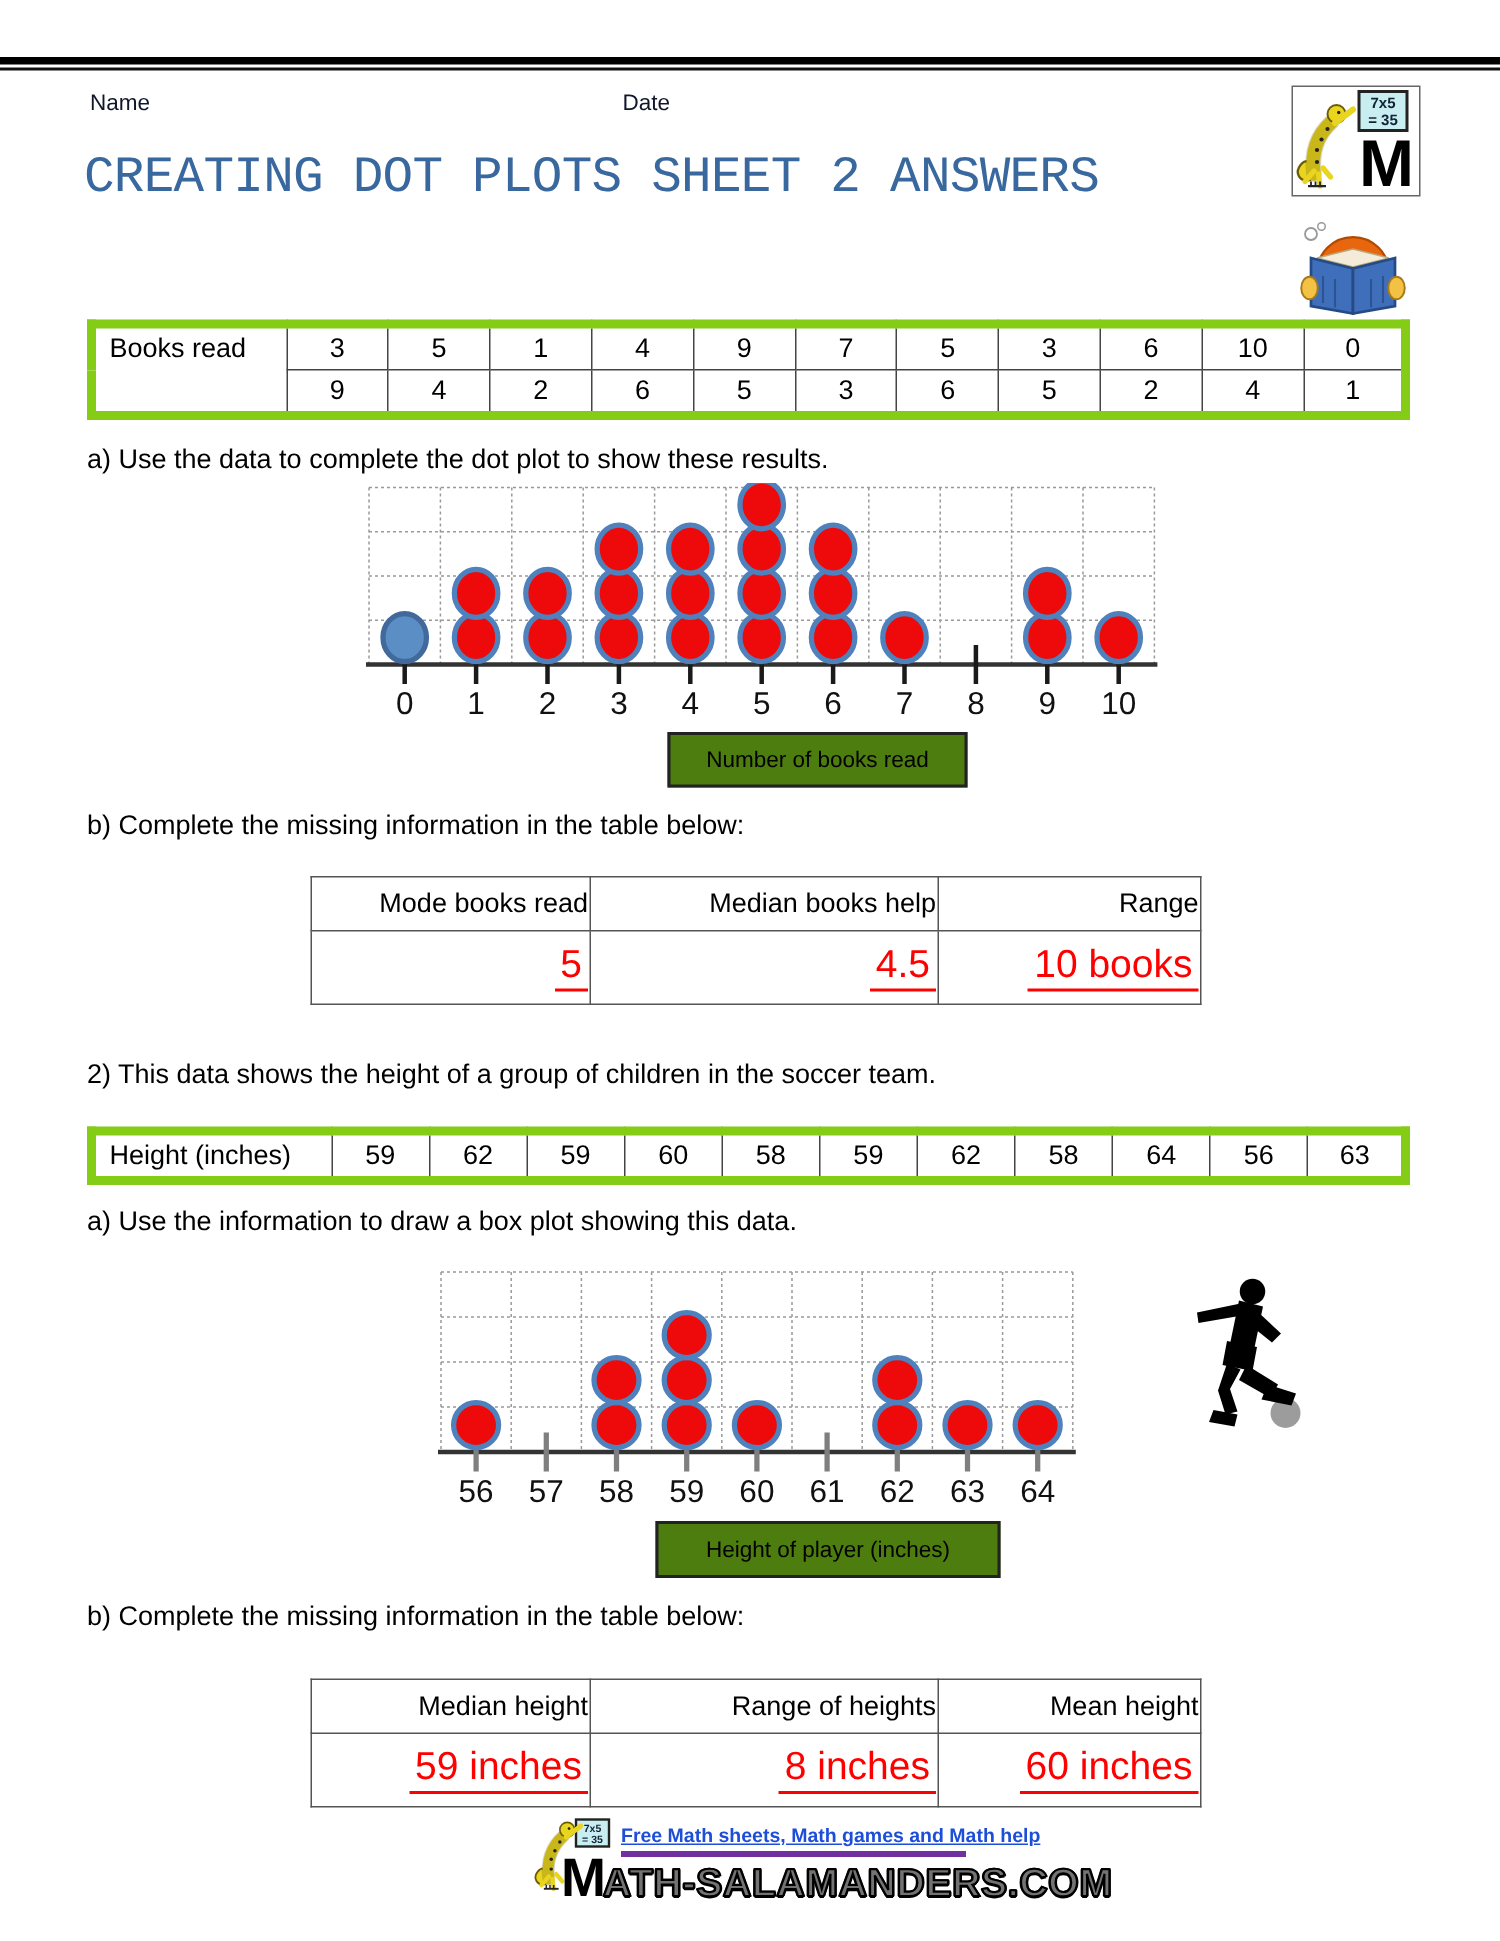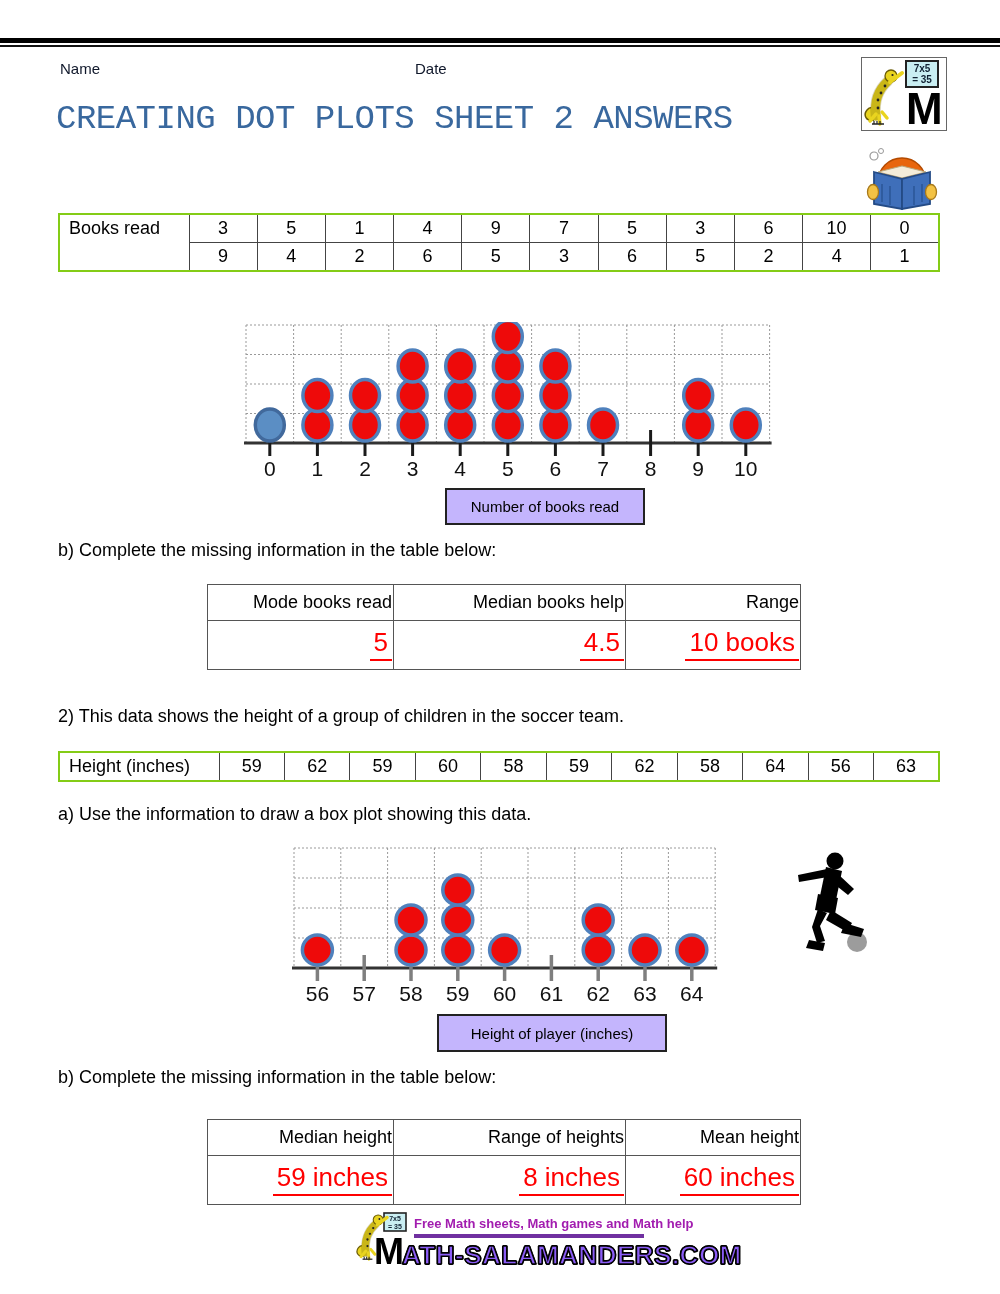--- a/index.html
+++ b/index.html
@@ -12,39 +12,39 @@
   .meta-label{font-size:15px;color:#0f172a;}
   .title{font-family:Liberation Mono, monospace;font-size:34px;font-weight:400;
          letter-spacing:-0.5px;}
   .prompt{font-size:18px;}
   
   table.data{border-collapse:collapse;table-layout:fixed;width:882px;}
   table.data td{border:1.6px solid #444;text-align:center;font-size:18px;
                 padding:1px 0;height:25px;overflow:hidden;}
   table.data td.rowhead{text-align:left;padding-left:9px;vertical-align:top;
                         line-height:25px;}
-  table.data{border:2px solid #84cc16;padding-left:36px;}
+  table.data{border:6px solid #84cc16;padding-left:36px;}
   
   table.ans-table{border-collapse:collapse;table-layout:fixed;width:593px;
                   border:1.6px solid #555;}
   table.ans-table td{border:1.6px solid #555;text-align:right;}
   table.ans-table td.hd{font-size:18px;height:33px;}
   table.ans-table td.vl{height:46px;}
   .ans{color:#ff0000;font-size:26px;display:inline-block;line-height:1.05;
        border-bottom:2.5px solid #ff0000;padding:0 4px 2px;}
   
   .axis-box{border:2px solid #222;display:flex;align-items:center;
-            justify-content:center;font-size:15px;background:#c4b5fd;}
-  
-  .tagline{font-size:13px;font-weight:700;color:#a21caf;}
+            justify-content:center;font-size:15px;background:#4d7c0f;}
+  
+  .tagline{font-size:13px;font-weight:700;color:#1d4ed8;text-decoration:underline;}
   .purple-rule{height:4px;background:#7030a0;}
   .wordmark{white-space:nowrap;}
   .wm-m{font-size:36px;font-weight:900;color:#000;line-height:0.85;
         letter-spacing:-2px;}
-  .wm-rest{font-size:26px;font-weight:700;color:#8b5cf6;letter-spacing:0.5px;
+  .wm-rest{font-size:26px;font-weight:700;color:#737373;letter-spacing:0.5px;
            -webkit-text-stroke:1.4px #000;
            text-shadow:1px 0 #000,-1px 0 #000,0 1px #000,0 -1px #000;}
   svg text{font-family:"Liberation Sans",sans-serif;}
 </style>
 </head>
 <body>
 
 <div id="page">
 
   <svg width="0" height="0" style="position:absolute">
@@ -139,20 +139,21 @@
           <td>3</td>
           <td>6</td>
           <td>5</td>
           <td>2</td>
           <td>4</td>
           <td>1</td>
         </tr>
   </tbody>
     </table>
 
+  <div class="abs prompt" style="left:58px;top:296px">a) Use the data to complete the dot plot to show these results.</div>
 
   <svg id="plot1" class="abs" style="left:243px;top:322px" width="532" height="164">
       <line x1="3" y1="3" x2="3" y2="121" stroke="#999" stroke-width="1" stroke-dasharray="2 2"></line>
       <line x1="50.6" y1="3" x2="50.6" y2="121" stroke="#999" stroke-width="1" stroke-dasharray="2 2"></line>
       <line x1="98.2" y1="3" x2="98.2" y2="121" stroke="#999" stroke-width="1" stroke-dasharray="2 2"></line>
       <line x1="145.8" y1="3" x2="145.8" y2="121" stroke="#999" stroke-width="1" stroke-dasharray="2 2"></line>
       <line x1="193.4" y1="3" x2="193.4" y2="121" stroke="#999" stroke-width="1" stroke-dasharray="2 2"></line>
       <line x1="241" y1="3" x2="241" y2="121" stroke="#999" stroke-width="1" stroke-dasharray="2 2"></line>
       <line x1="288.6" y1="3" x2="288.6" y2="121" stroke="#999" stroke-width="1" stroke-dasharray="2 2"></line>
       <line x1="336.2" y1="3" x2="336.2" y2="121" stroke="#999" stroke-width="1" stroke-dasharray="2 2"></line>

